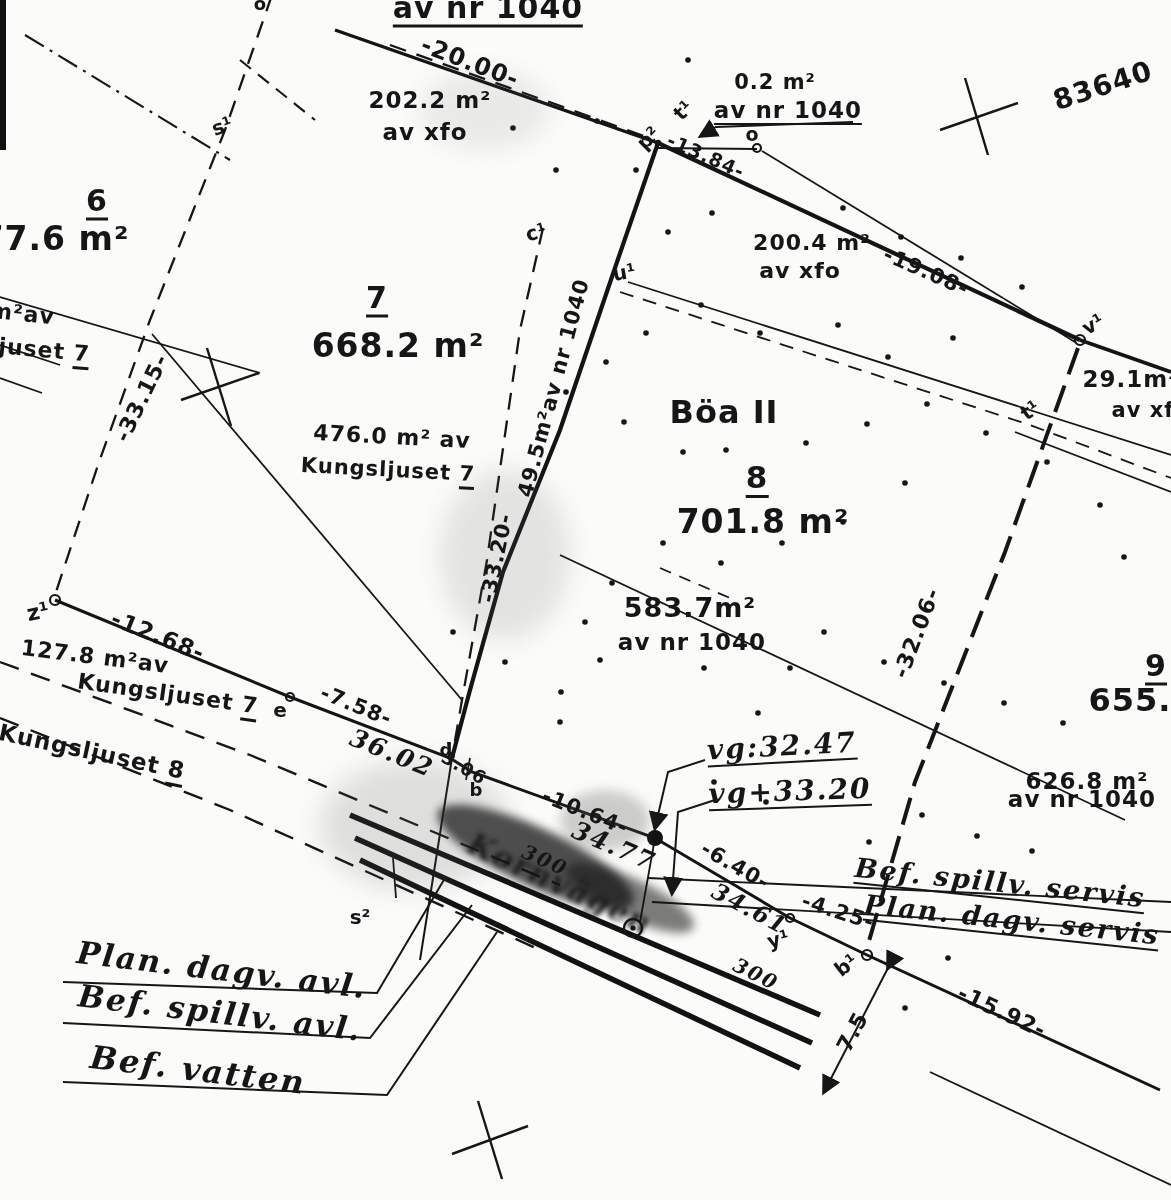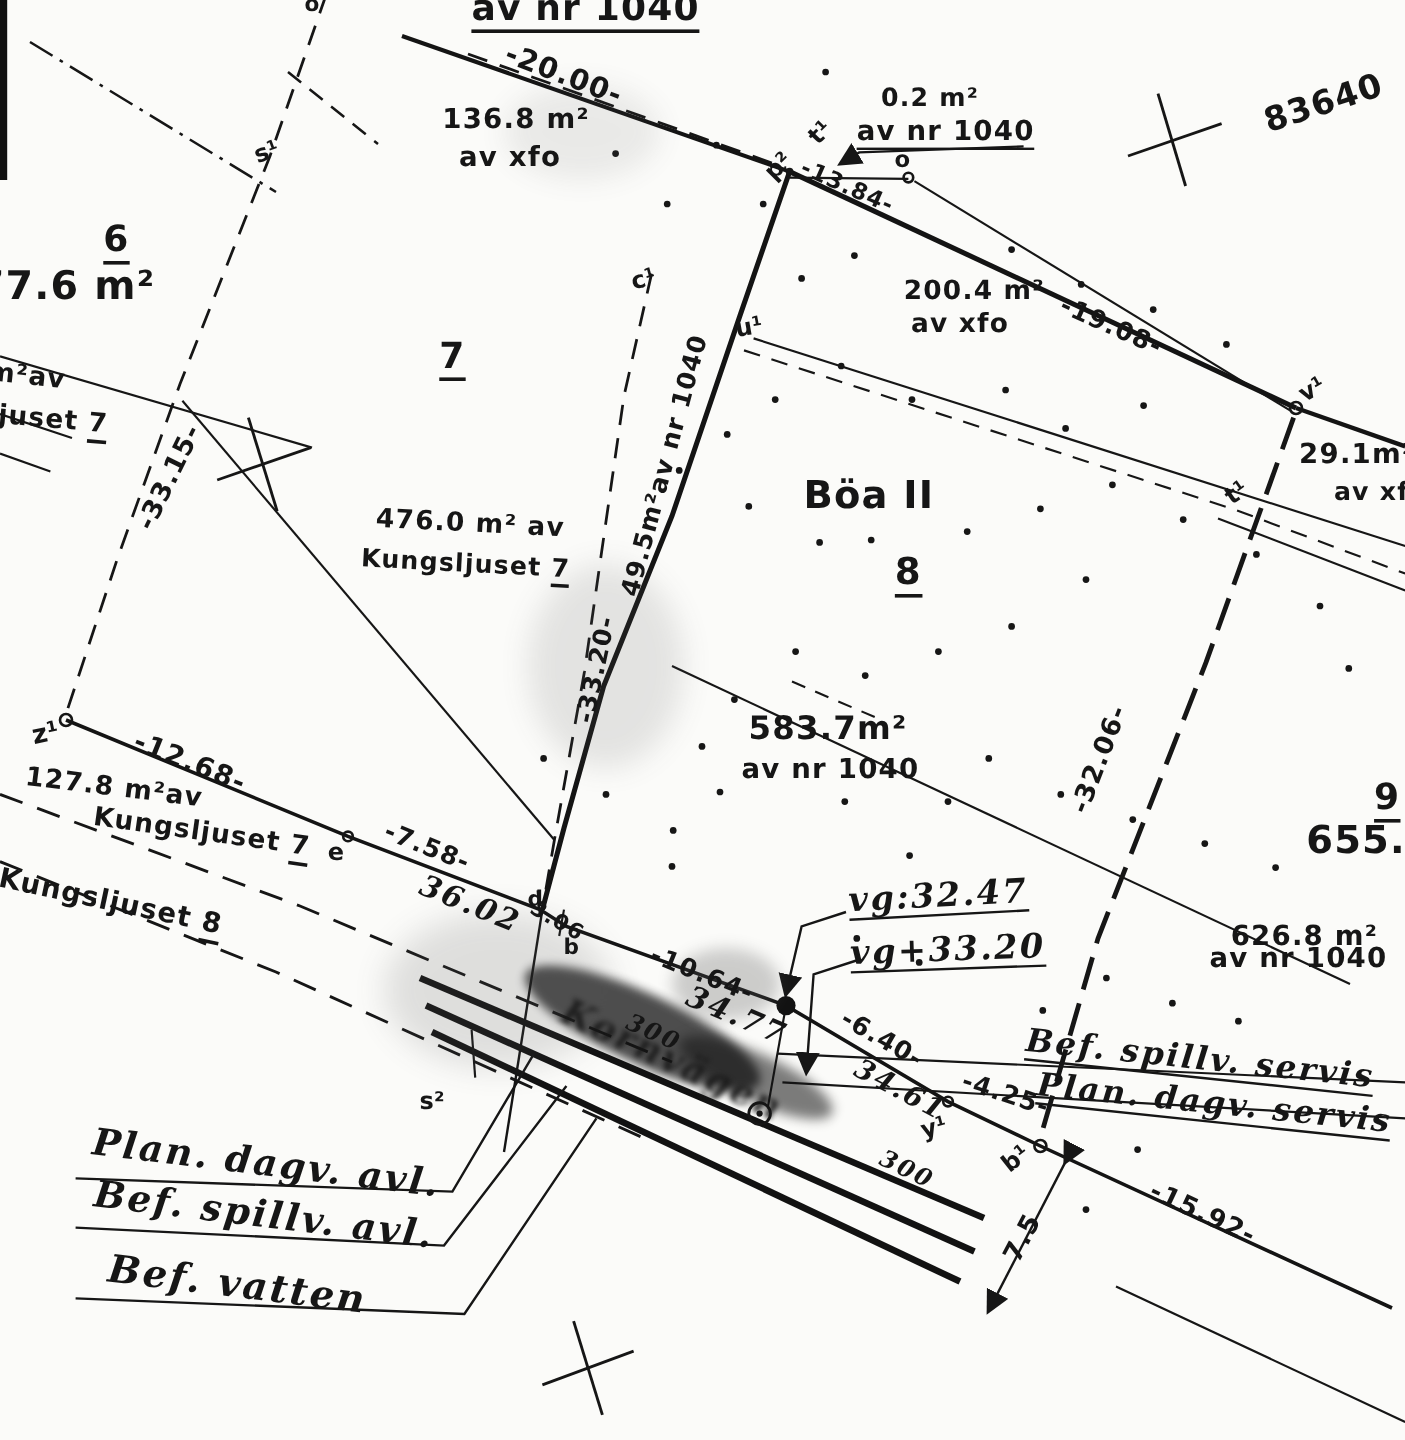--- a/index.html
+++ b/index.html
@@ -185,36 +185,37 @@
   <div class="smudge" style="left:560px;top:878px;width:140px;height:40px;transform:rotate(25deg);filter:blur(5px);opacity:.55;"></div>
   <div class="speck" style="left:440px;top:470px;width:130px;height:170px;filter:blur(12px);opacity:.14;"></div>
   <div class="speck" style="left:320px;top:760px;width:190px;height:130px;filter:blur(13px);opacity:.17;"></div>
   <div class="speck" style="left:420px;top:70px;width:130px;height:80px;filter:blur(11px);opacity:.10;"></div>
   <div class="speck" style="left:560px;top:790px;width:90px;height:60px;filter:blur(6px);opacity:.28;"></div>
 
   <div class="lbl ub" style="left:488px;top:10px;font-size:30px;">av nr 1040</div>
   <div class="lbl" style="left:470px;top:62px;font-size:24px;--r:21deg">-20.00-</div>
   <div class="lbl" style="left:775px;top:82px;font-size:21px;">0.2 m²</div>
   <div class="lbl ub2" style="left:788px;top:112px;font-size:23px;">av nr 1040</div>
-  <div class="lbl" style="left:430px;top:100px;font-size:23px;">136.8 m²</div>
+  <div class="lbl" style="left:430px;top:100px;font-size:23px;">202.2 m²</div>
   <div class="lbl" style="left:425px;top:132px;font-size:23px;">av xfo</div>
   <div class="lbl" style="left:1103px;top:86px;font-size:28px;--r:-18deg">83640</div>
 
   <div class="lbl pt" style="left:222px;top:126px;font-size:20px;--r:-20deg">s¹</div>
   <div class="lbl pt" style="left:260px;top:4px;font-size:18px;">ö</div>
 
   <div class="lbl ub" style="left:97px;top:203px;font-size:30px;">6</div>
   <div class="lbl" style="left:55px;top:238px;font-size:33px;">77.6 m²</div>
   <div class="lbl" style="left:22px;top:314px;font-size:22px;--r:6deg">m²av</div>
   <div class="lbl" style="left:40px;top:350px;font-size:22px;--r:5deg">
     <span>ljuset</span>&nbsp;<span class="u">7</span>
   </div>
   <div class="lbl" style="left:142px;top:398px;font-size:22px;--r:-64deg">-33.15-</div>
 
   <div class="lbl ub" style="left:377px;top:300px;font-size:30px;">7</div>
+  <div class="lbl" style="left:398px;top:345px;font-size:33px;">668.2 m²</div>
   <div class="lbl" style="left:392px;top:437px;font-size:22px;--r:3deg">476.0 m² av</div>
   <div class="lbl" style="left:388px;top:470px;font-size:21px;--r:3deg">
     <span>Kungsljuset</span>&nbsp;<span class="u">7</span>
   </div>
 
   <div class="lbl" style="left:554px;top:388px;font-size:21px;--r:-75deg">49.5m²av nr 1040</div>
   <div class="lbl" style="left:497px;top:558px;font-size:21px;--r:-78deg">-33.20-</div>
 
   <div class="lbl pt" style="left:536px;top:232px;font-size:20px;--r:-15deg">c¹</div>
   <div class="lbl pt" style="left:624px;top:272px;font-size:20px;--r:-10deg">u¹</div>
@@ -222,20 +223,21 @@
   <div class="lbl pt" style="left:683px;top:110px;font-size:20px;--r:-45deg">t¹</div>
   <div class="lbl" style="left:706px;top:156px;font-size:19px;--r:24deg">-13.84-</div>
   <div class="lbl pt" style="left:752px;top:134px;font-size:19px;">o</div>
 
   <div class="lbl" style="left:812px;top:243px;font-size:22px;">200.4 m²</div>
   <div class="lbl" style="left:800px;top:271px;font-size:22px;">av xfo</div>
   <div class="lbl" style="left:926px;top:272px;font-size:21px;--r:24deg">-19.08-</div>
 
   <div class="lbl" style="left:724px;top:412px;font-size:32px;">Böa II</div>
   <div class="lbl ub" style="left:757px;top:480px;font-size:31px;">8</div>
+  <div class="lbl" style="left:763px;top:521px;font-size:33px;">701.8 m²</div>
 
   <div class="lbl pt" style="left:1093px;top:324px;font-size:20px;--r:-30deg">v¹</div>
   <div class="lbl" style="left:1131px;top:379px;font-size:23px;">29.1m²</div>
   <div class="lbl" style="left:1143px;top:410px;font-size:21px;">av xf</div>
   <div class="lbl pt" style="left:1030px;top:410px;font-size:20px;--r:-35deg">t¹</div>
 
   <div class="lbl" style="left:690px;top:607px;font-size:27px;">583.7m²</div>
   <div class="lbl" style="left:692px;top:642px;font-size:23px;">av nr 1040</div>
   <div class="lbl" style="left:917px;top:633px;font-size:22px;--r:-69deg">-32.06-</div>
 

